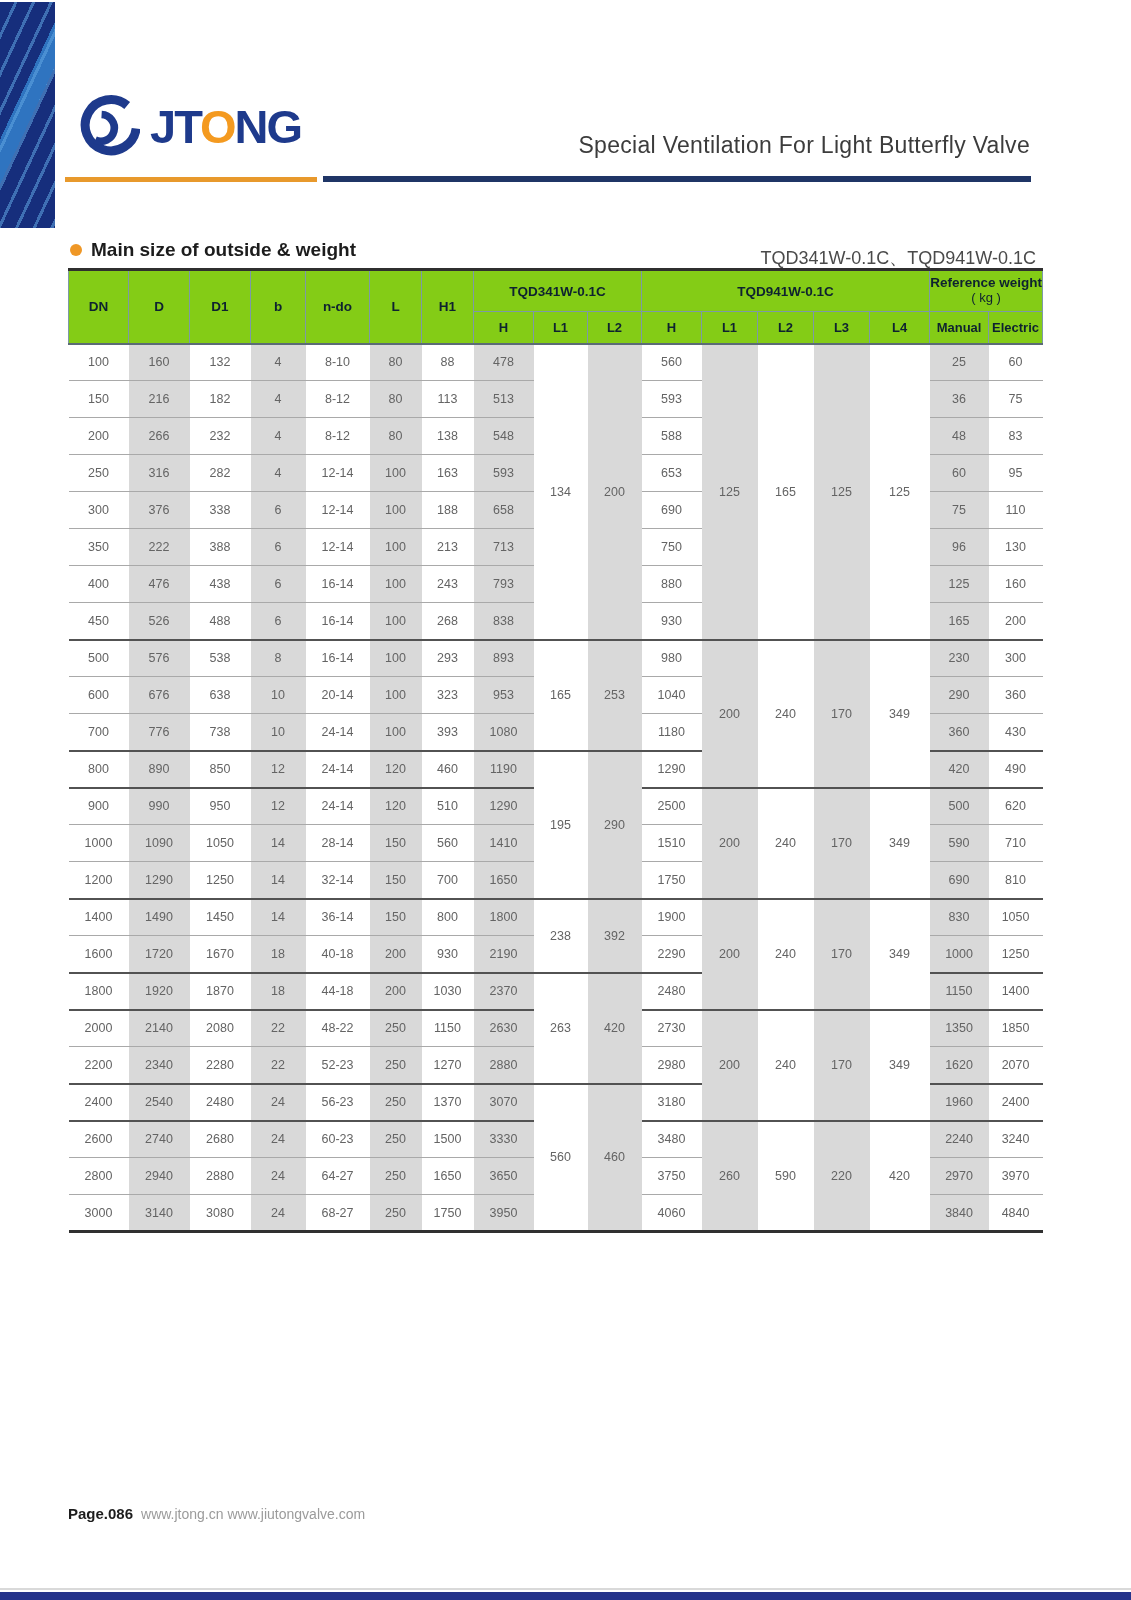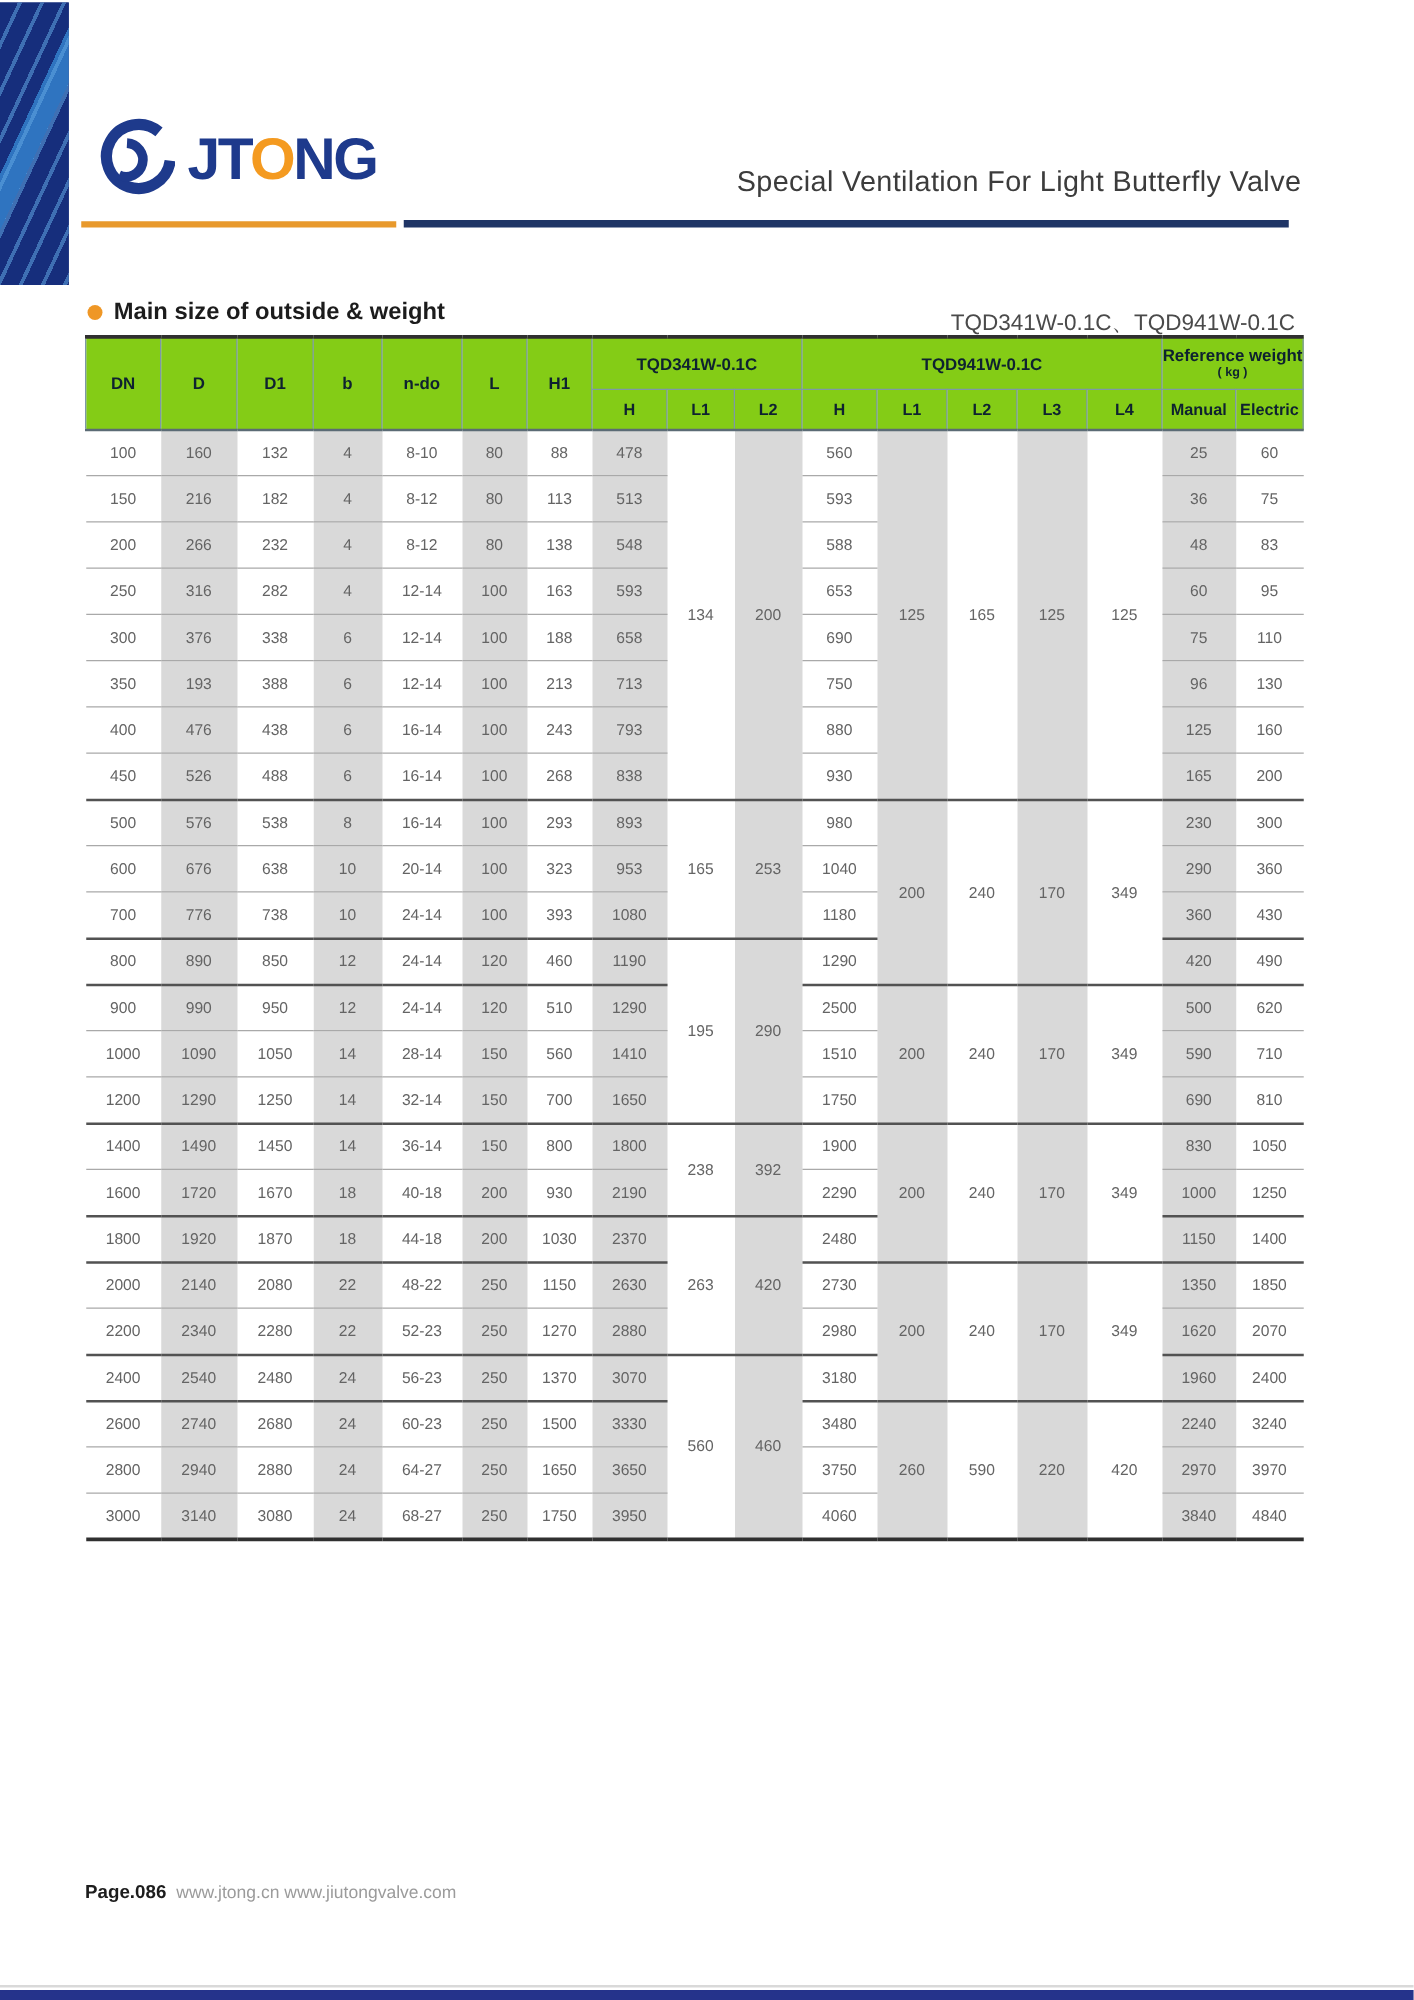--- a/index.html
+++ b/index.html
@@ -12,42 +12,42 @@
       repeating-linear-gradient(115deg, rgba(120,180,235,0) 0 13px, rgba(96,165,225,.55) 13px 16px),
       linear-gradient(115deg, #162e7c 0 40%, #2f74c0 40% 53%, #162e7c 53% 100%);
     background-color:#162e7c; }
 
   
   .logo { position:absolute; left:76px; top:92px; display:flex; align-items:center; }
   .logo-icon { width:64px; height:68px; margin-right:10px; }
   .logo-text { font-size:47px; font-weight:bold; letter-spacing:-2px; color:#1e3a8c; }
   .logo-text .o { color:#f49a20; }
 
-  .page-title { position:absolute; top:132px; right:90px; font-size:23px; color:#3c3c3c;
+  .page-title { position:absolute; top:132px; right:101px; font-size:23px; color:#3c3c3c;
     letter-spacing:.3px; }
 
   .rule-orange { position:absolute; left:65px; top:177px; width:252px; height:5px; background:#e8992c; }
   .rule-navy  { position:absolute; left:323px; top:176px; width:708px; height:6px; background:#1f3566; }
 
   
   .section-head { position:absolute; left:70px; top:239px; display:flex; align-items:center;justify-content:space-between; }
   .bullet { width:12px; height:12px; border-radius:50%; background:#ef9726; margin-right:9px; }
   .section-title { font-size:19px; font-weight:bold; color:#1c1c1c; }
   .models-label { position:absolute; top:246px; right:95px; font-size:18px; color:#4a4a4a; }
 
   
   .table-wrap { position:absolute; left:68px; top:268px; }
   table { border-collapse:collapse; table-layout:fixed; width:974px;
     border-bottom:3px solid #303030; }
   thead th { background:#84cc16; border:1px solid #7d99a7; color:#0e2230;
     font-weight:bold; vertical-align:middle; text-align:center; }
   thead tr.h1 th { border-top:3px solid #2f2f2f; height:42px; font-size:13.5px; }
   thead tr.h2 th { height:32px; font-size:13px; }
   thead th.refw { line-height:1.1; }
-  thead th.refw .sub { font-size:10px; font-weight:bold; }
+  thead th.refw .sub { font-size:13px; font-weight:normal; }
   tbody td { height:37px; text-align:center; vertical-align:middle; font-size:12.5px;
     color:#646464; border-top:1px solid #a9a9a9; }
   tbody tr:first-child td { border-top:2px solid #5b6b75; }
   tbody tr.block-start td { border-top:2px solid #525252; }
   td.shade { background:#d9d9d9; }
 
   
   .footer { position:absolute; left:68px; top:1505px; font-size:14px; }
   .footer .pg { font-weight:bold; font-size:15px; color:#1d1d1d; }
   .footer .urls { color:#9b9b9b; margin-left:8px; }
@@ -200,21 +200,21 @@
             <td>12-14</td>
             <td class="shade">100</td>
             <td>188</td>
             <td class="shade">658</td>
             <td>690</td>
             <td class="shade">75</td>
             <td>110</td>
           </tr>
           <tr>
             <td>350</td>
-            <td class="shade">193</td>
+            <td class="shade">222</td>
             <td>388</td>
             <td class="shade">6</td>
             <td>12-14</td>
             <td class="shade">100</td>
             <td>213</td>
             <td class="shade">713</td>
             <td>750</td>
             <td class="shade">96</td>
             <td>130</td>
           </tr>

